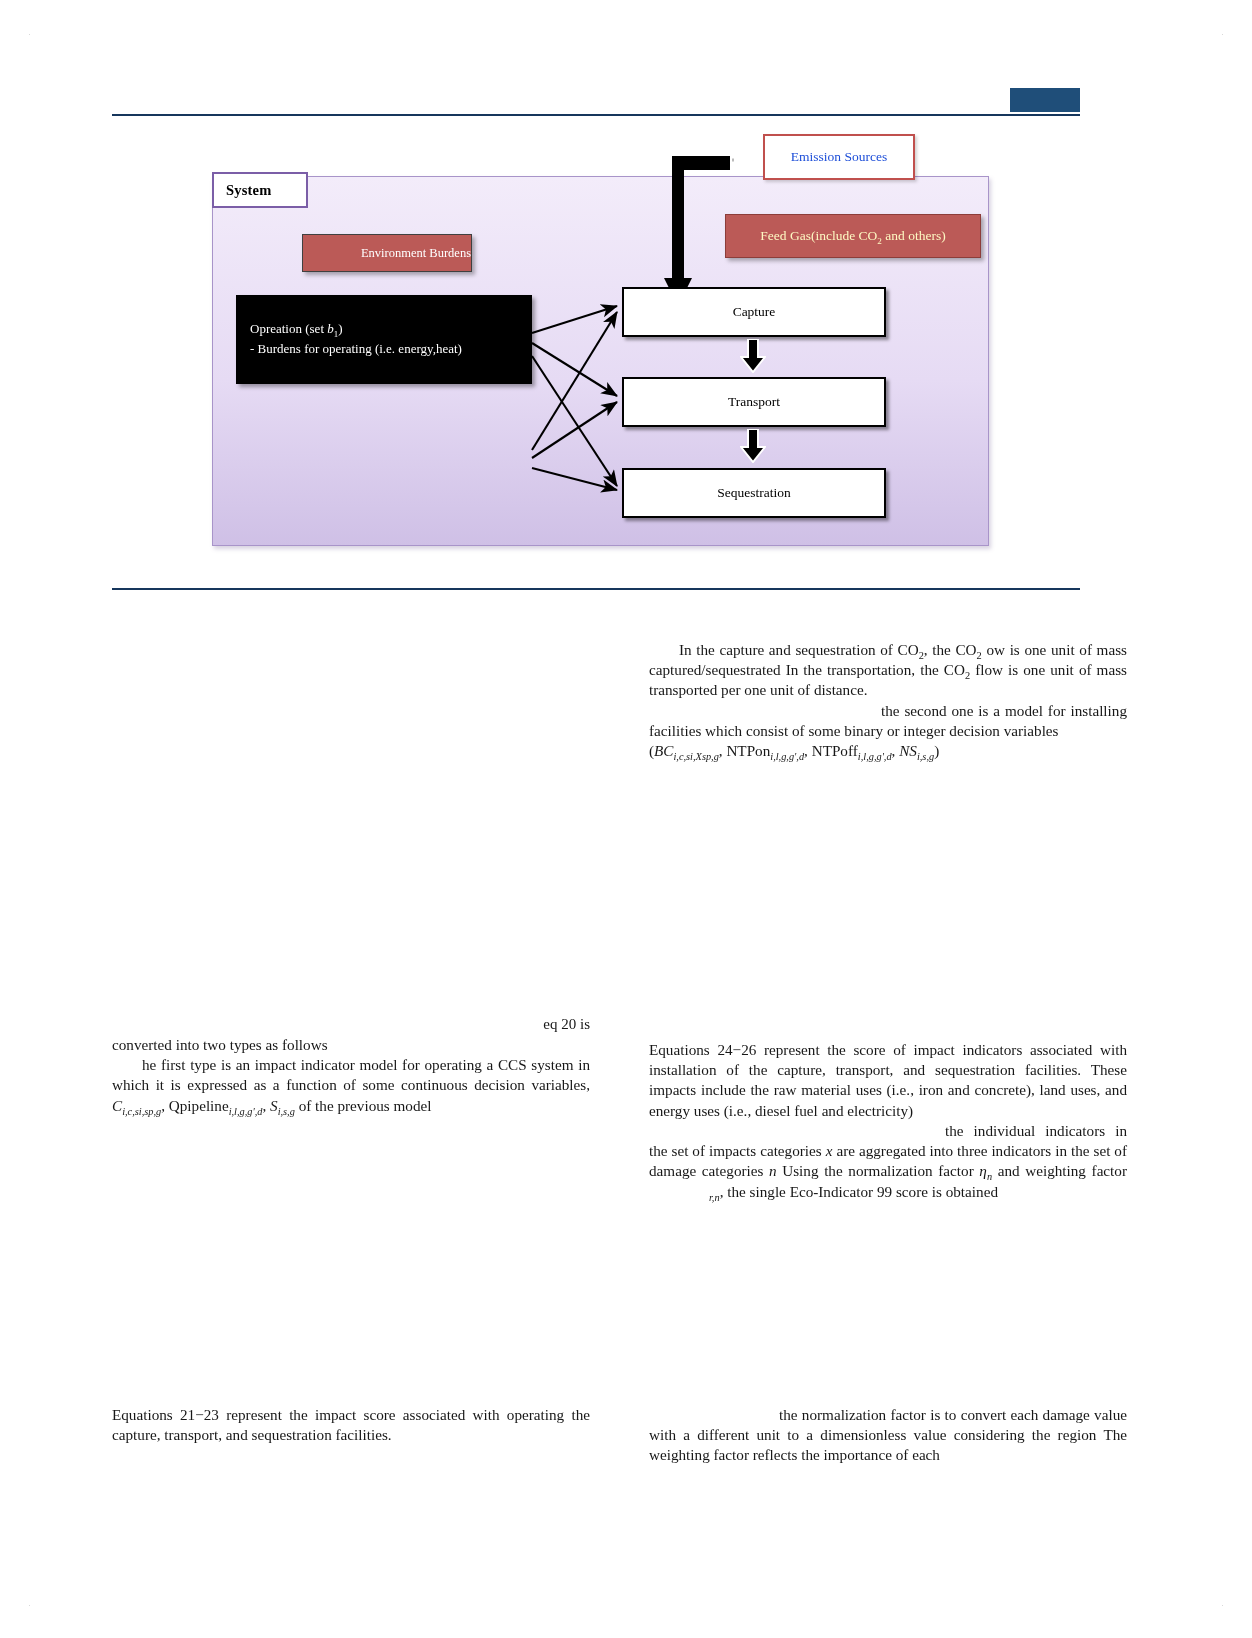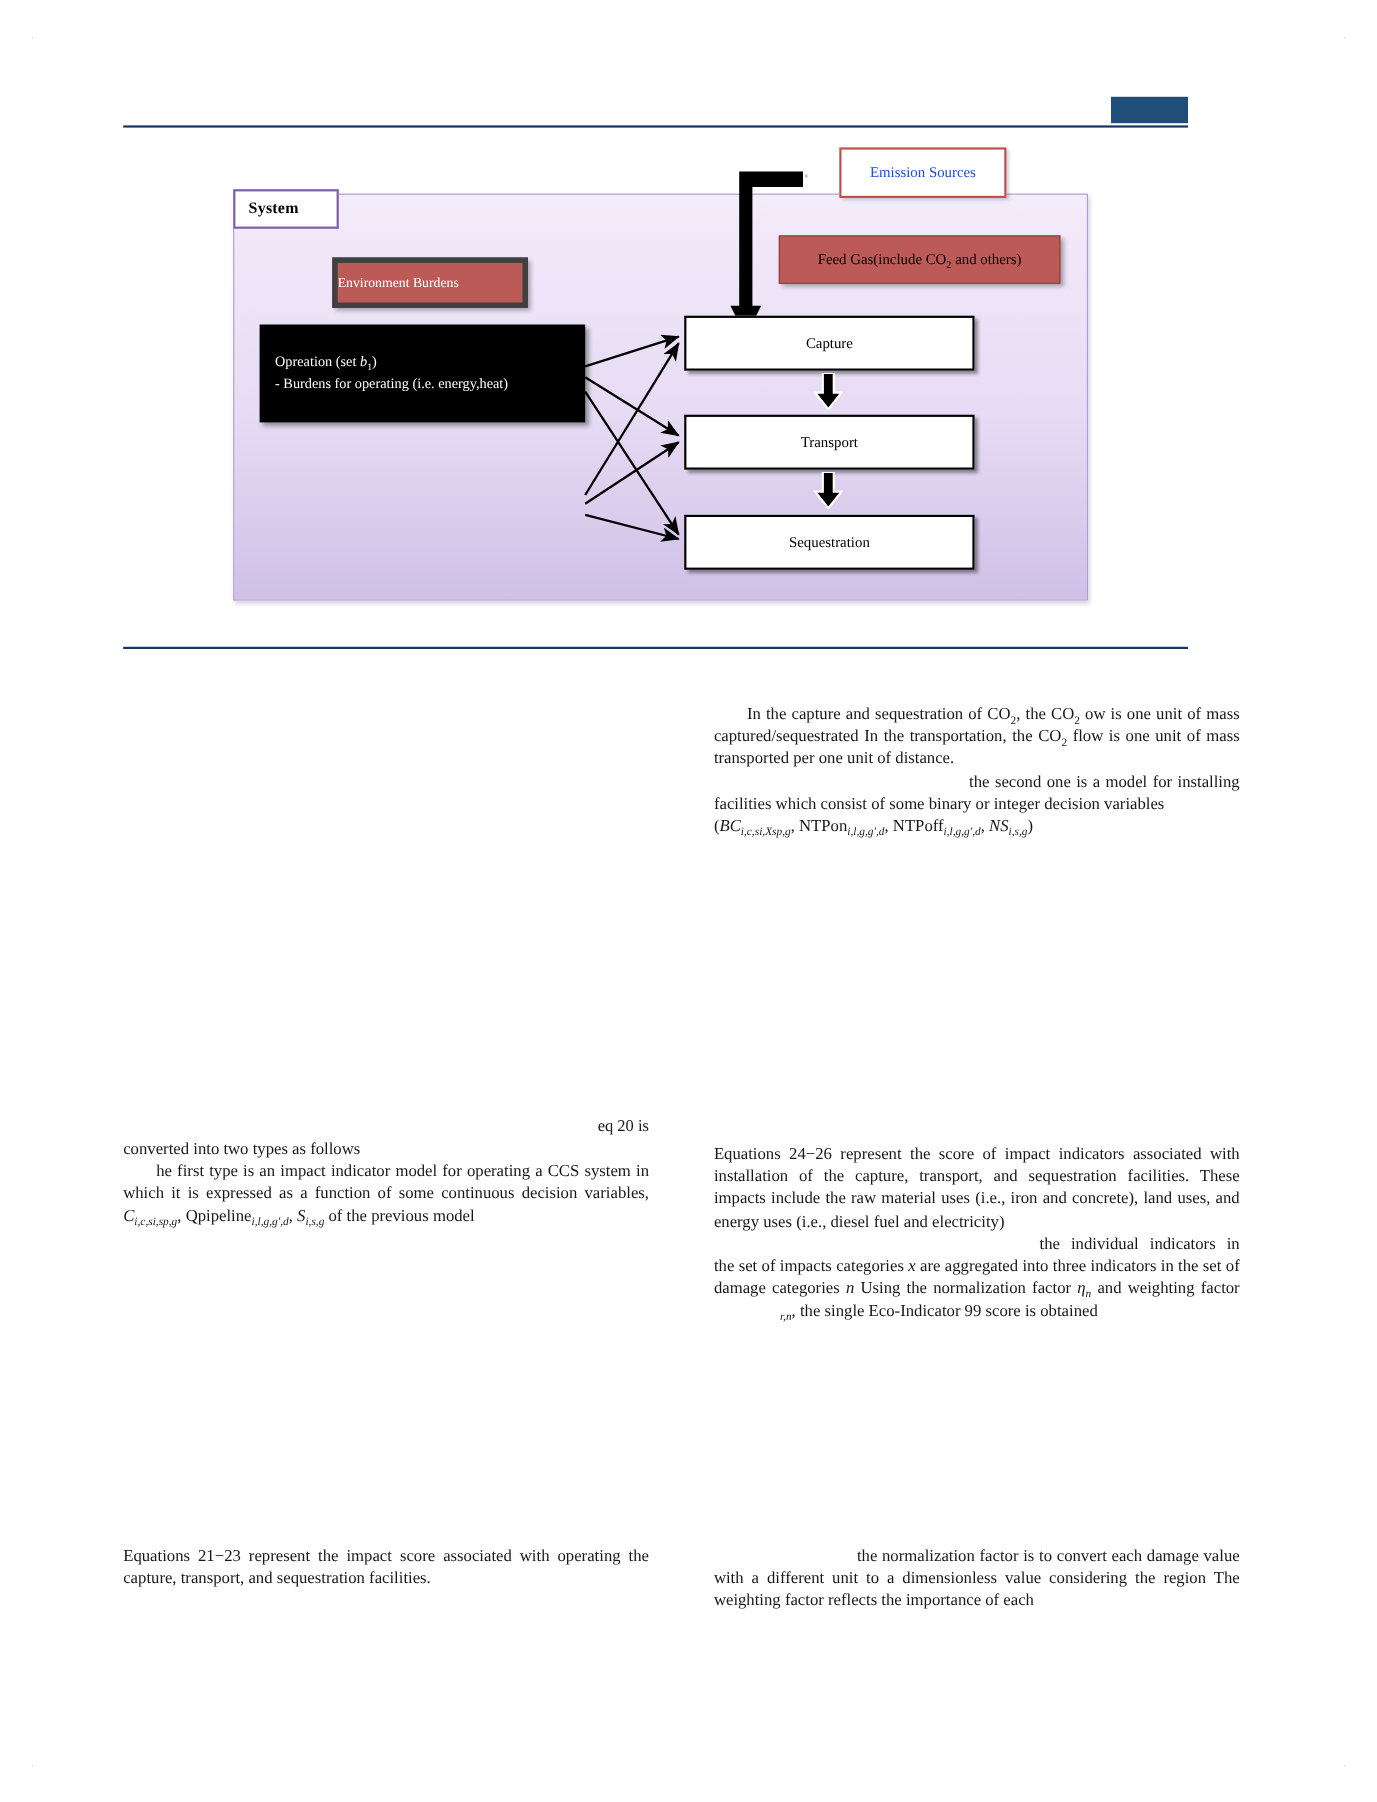--- a/index.html
+++ b/index.html
@@ -107,45 +107,45 @@
     align-items: center;
     justify-content: center;
     font-size: 13.5px;
     color: #1d4ed8;
     box-shadow: 2px 2px 3px rgba(0,0,0,0.18);
     margin-left: 13px;
   }
 
   .feedgas-box {
     position: absolute;
-    left: 596px;
+    left: 613px;
     top: 86px;
     width: 254px;
     height: 42px;
     background: #bb5a57;
     border: 1px solid #8c3d3a;
     display: flex;
     align-items: center;
     justify-content: center;
     font-size: 13.5px;
-    color: #000000;
+    color: #fef9c3;
     box-shadow: 3px 3px 4px rgba(0,0,0,0.3);
   }
 
   .envburden-box {
     position: absolute;
     left: 190px;
     top: 106px;
     width: 168px;
     height: 36px;
     background: #bb5a57;
-    border: 5px solid #404040;
-    display: flex;
-    align-items: center;
-    justify-content: flex-start;
+    border: 1px solid #404040;
+    display: flex;
+    align-items: center;
+    justify-content: flex-end;
     font-size: 12.5px;
     color: #ffffff;
     box-shadow: 3px 3px 4px rgba(0,0,0,0.3);
   }
 
   .black-box {
     position: absolute;
     left: 124px;
     background: #000000;
     color: #ffffff;

